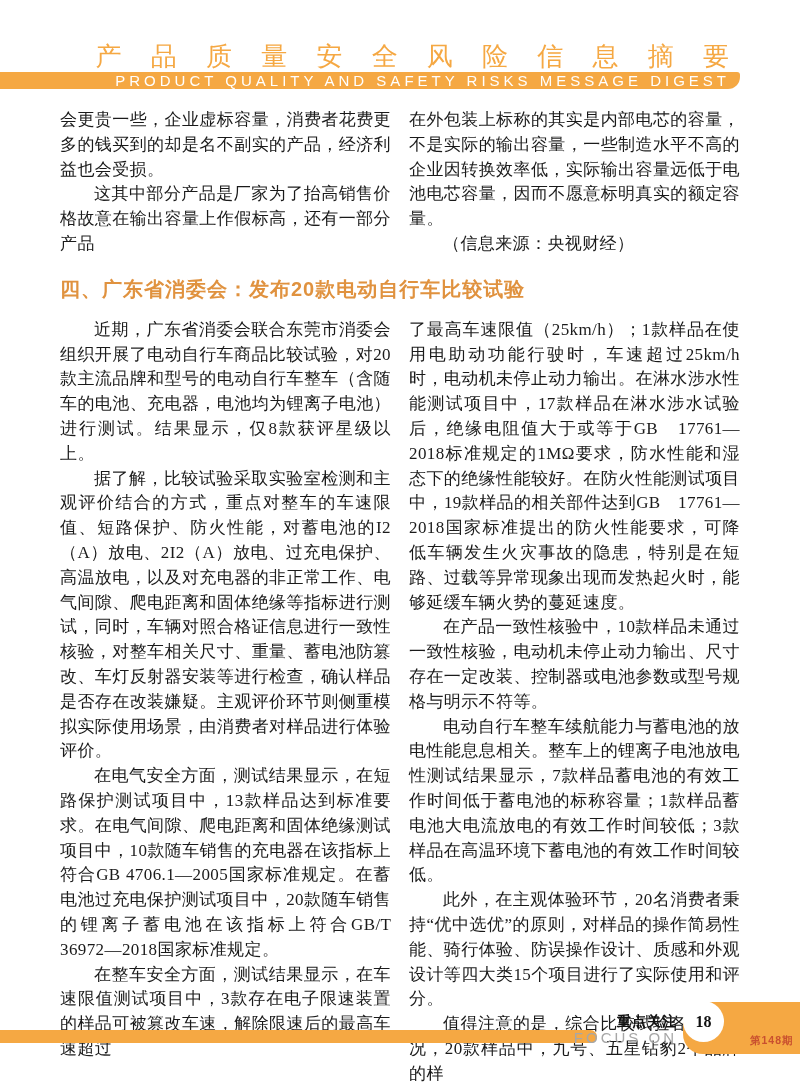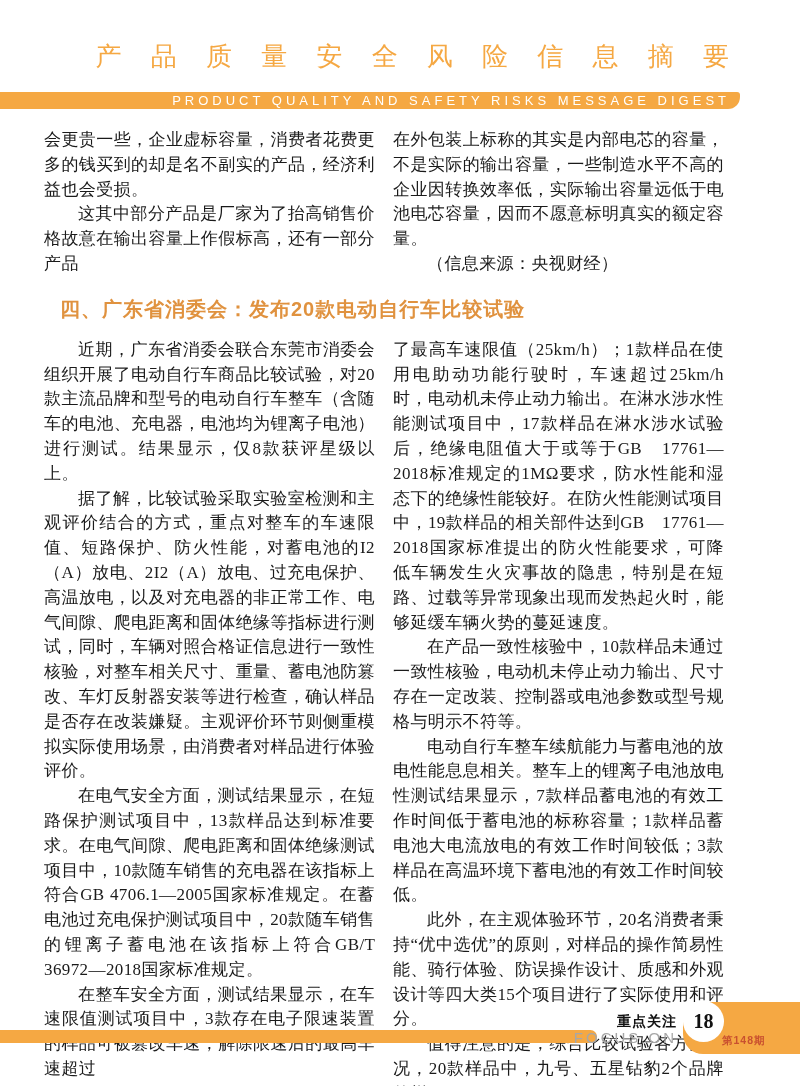--- a/index.html
+++ b/index.html
@@ -23,27 +23,26 @@
     font-size:26px;letter-spacing:11px;line-height:32px;font-weight:400;
     white-space:nowrap;
   }
   .header-bar{
     width:740px;height:17px;background:var(--accent);
     border-radius:0 3px 12px 0;
     text-align:right;
   }
   .header-subtitle{
     color:#ffffff;font-family:"Liberation Sans","DejaVu Sans",sans-serif;
-    font-size:13px;letter-spacing:4px;line-height:17px;padding-right:10px;
+    font-size:15px;letter-spacing:4px;line-height:17px;padding-right:10px;
     white-space:nowrap;
-    margin-top:20px;
   }
   
   .cols{
-    display:flex;gap:18px;margin:0 44px;width:680px;
+    display:flex;gap:18px;margin:0 60px;width:680px;
   }
   .col{width:331px;}
   .para{
     margin:0;font-size:17px;line-height:24.8px;letter-spacing:0.4px;
     text-align:justify;color:var(--ink);
   }
   .para.indent{text-indent:2em;}
   .intro-cols{margin-top:19px;min-height:124px;}
   
   .section-heading{
@@ -73,24 +72,24 @@
     position:absolute;left:683px;top:1002px;width:117px;height:52px;
     background:var(--accent);border-radius:24px 0 0 20px;
   }
   .page-circle{
     position:absolute;left:683px;top:1001px;width:41px;height:41px;
     background:#ffffff;border-radius:50%;
     display:flex;align-items:center;justify-content:center;
   }
   .page-number{
     font-family:"Liberation Serif","DejaVu Serif",serif;
-    font-size:20px;font-weight:bold;color:#111111;
+    font-size:16px;font-weight:bold;color:#111111;
   }
   .issue-label{
-    position:absolute;left:722px;top:1034px;
+    position:absolute;left:750px;top:1034px;
     font-family:"Liberation Sans","DejaVu Sans",sans-serif;
     font-size:10.5px;font-weight:bold;color:var(--issue_text);letter-spacing:1px;
   }
 </style>
 </head>
 <body>
 
 <div class="header">
   <div class="header-title">产 品 质 量 安 全 风 险 信 息 摘 要</div>
   <div class="header-bar">

